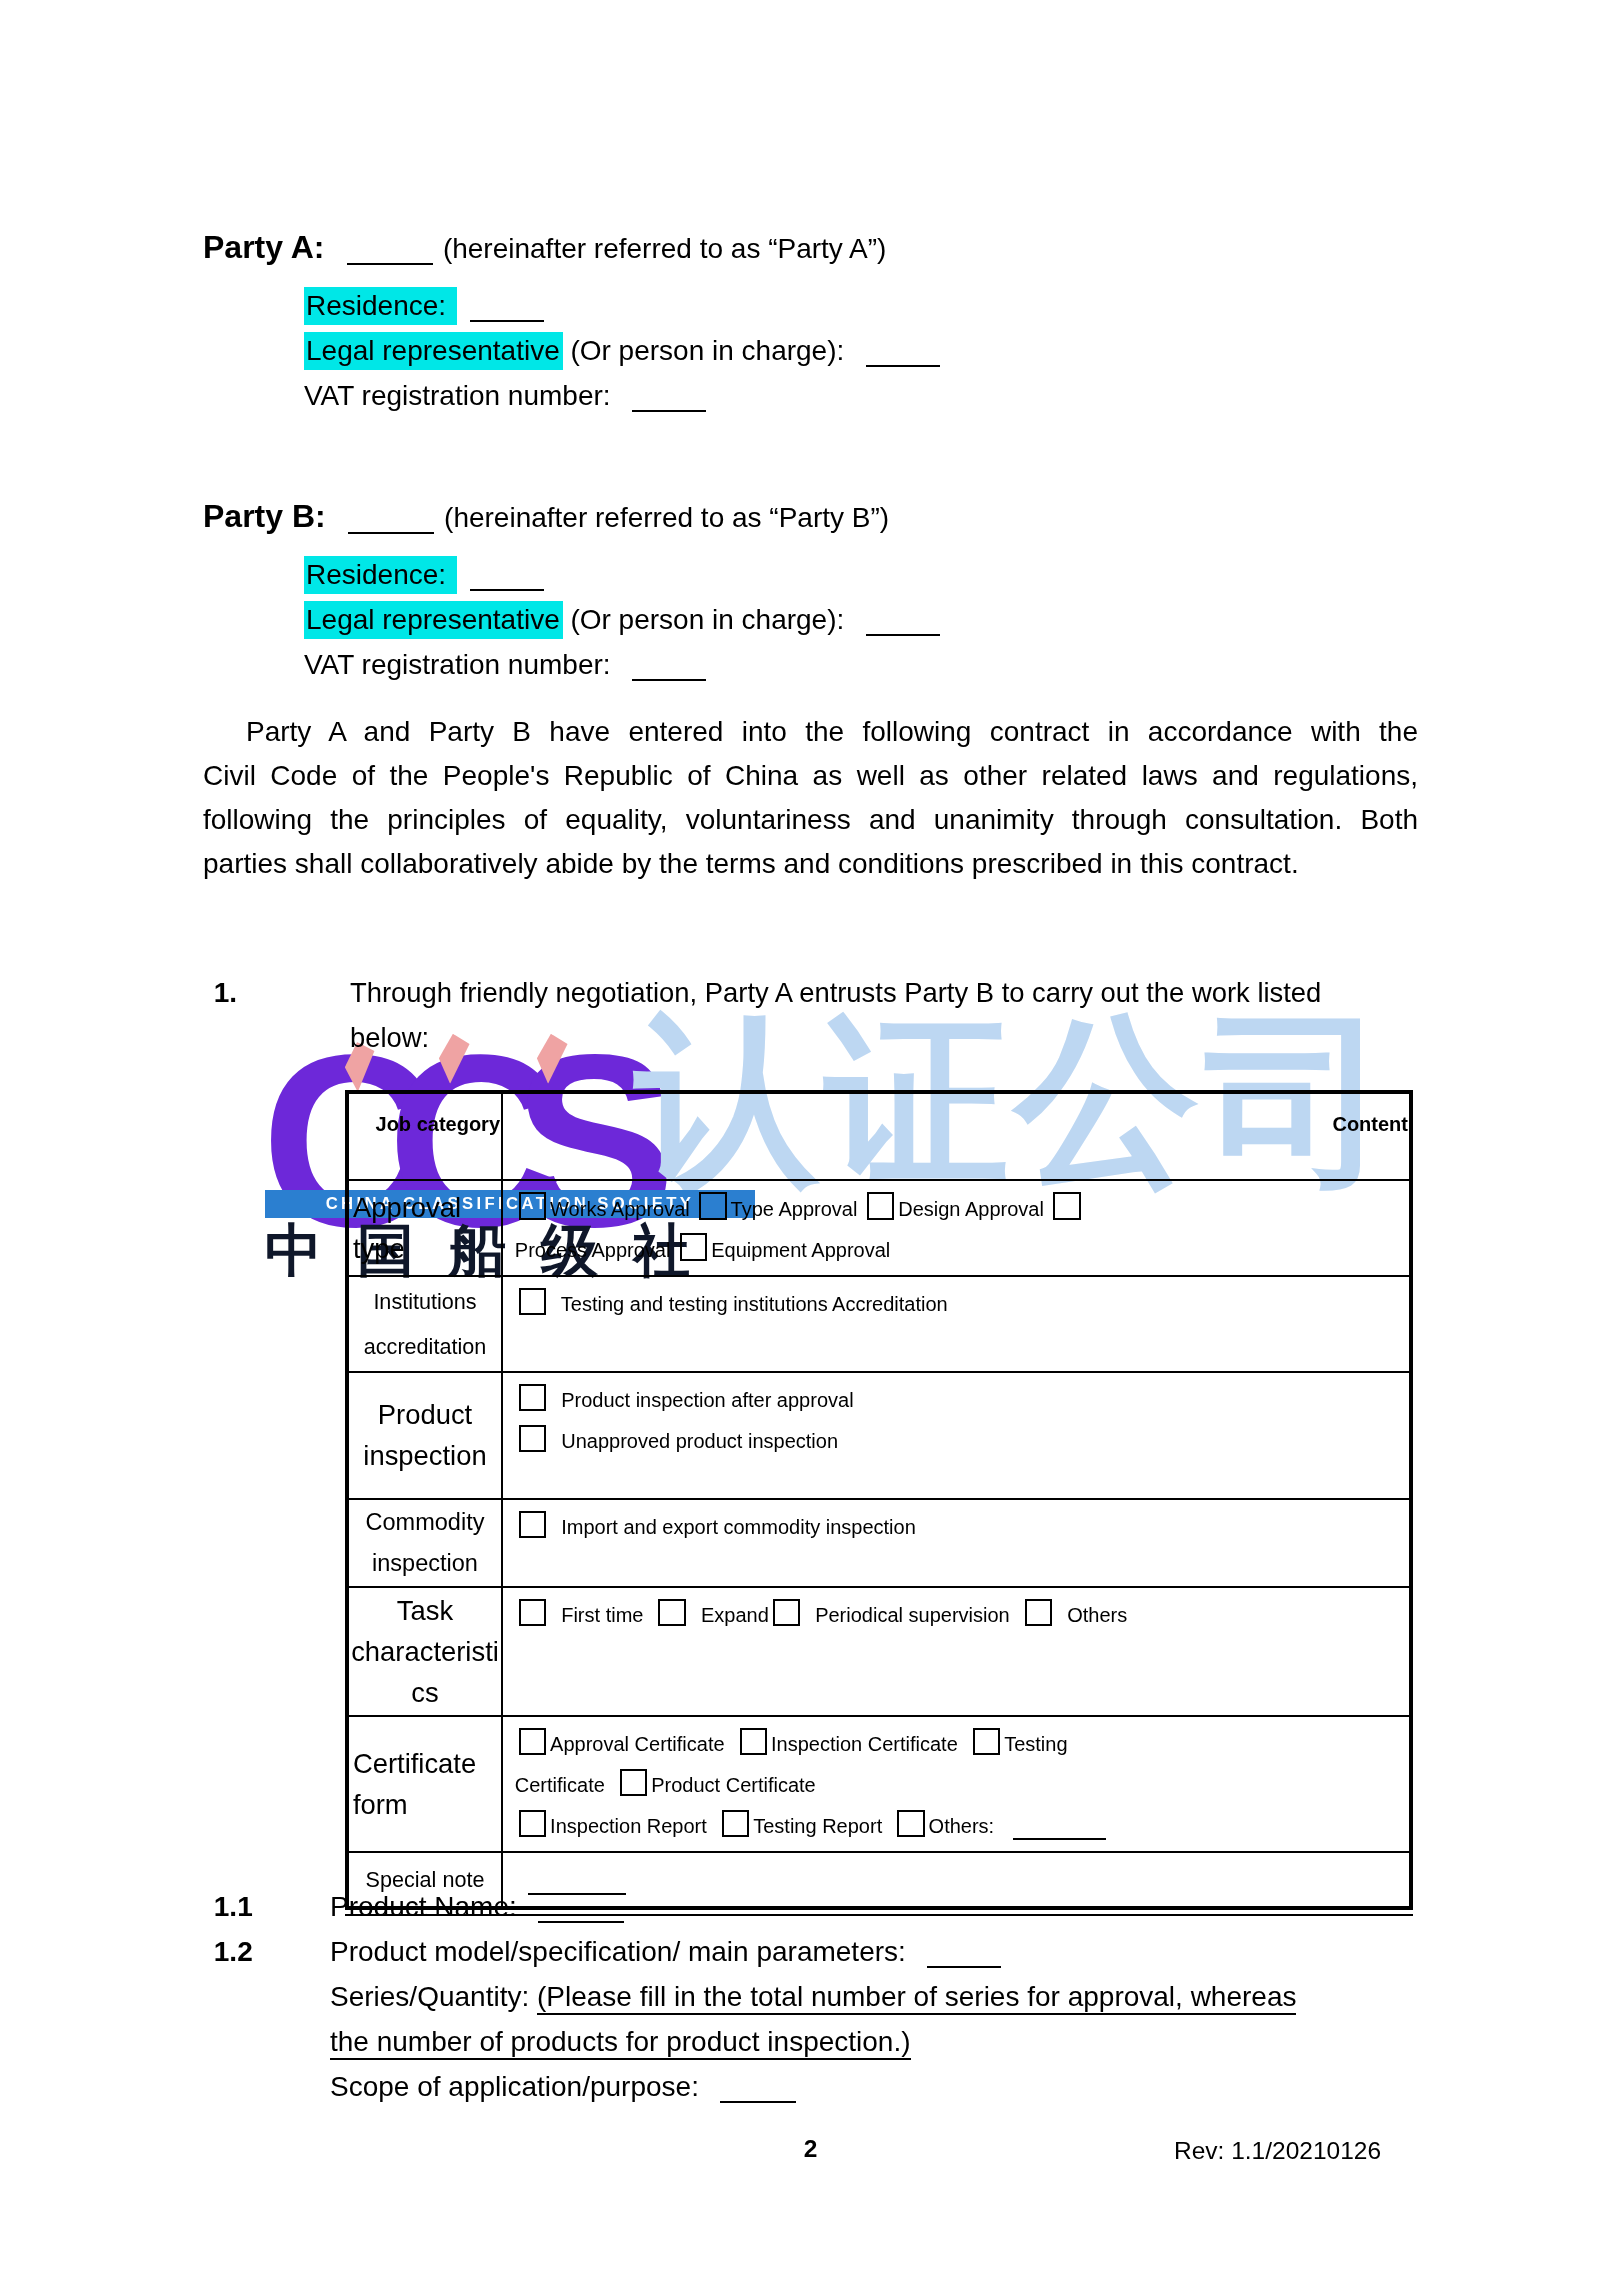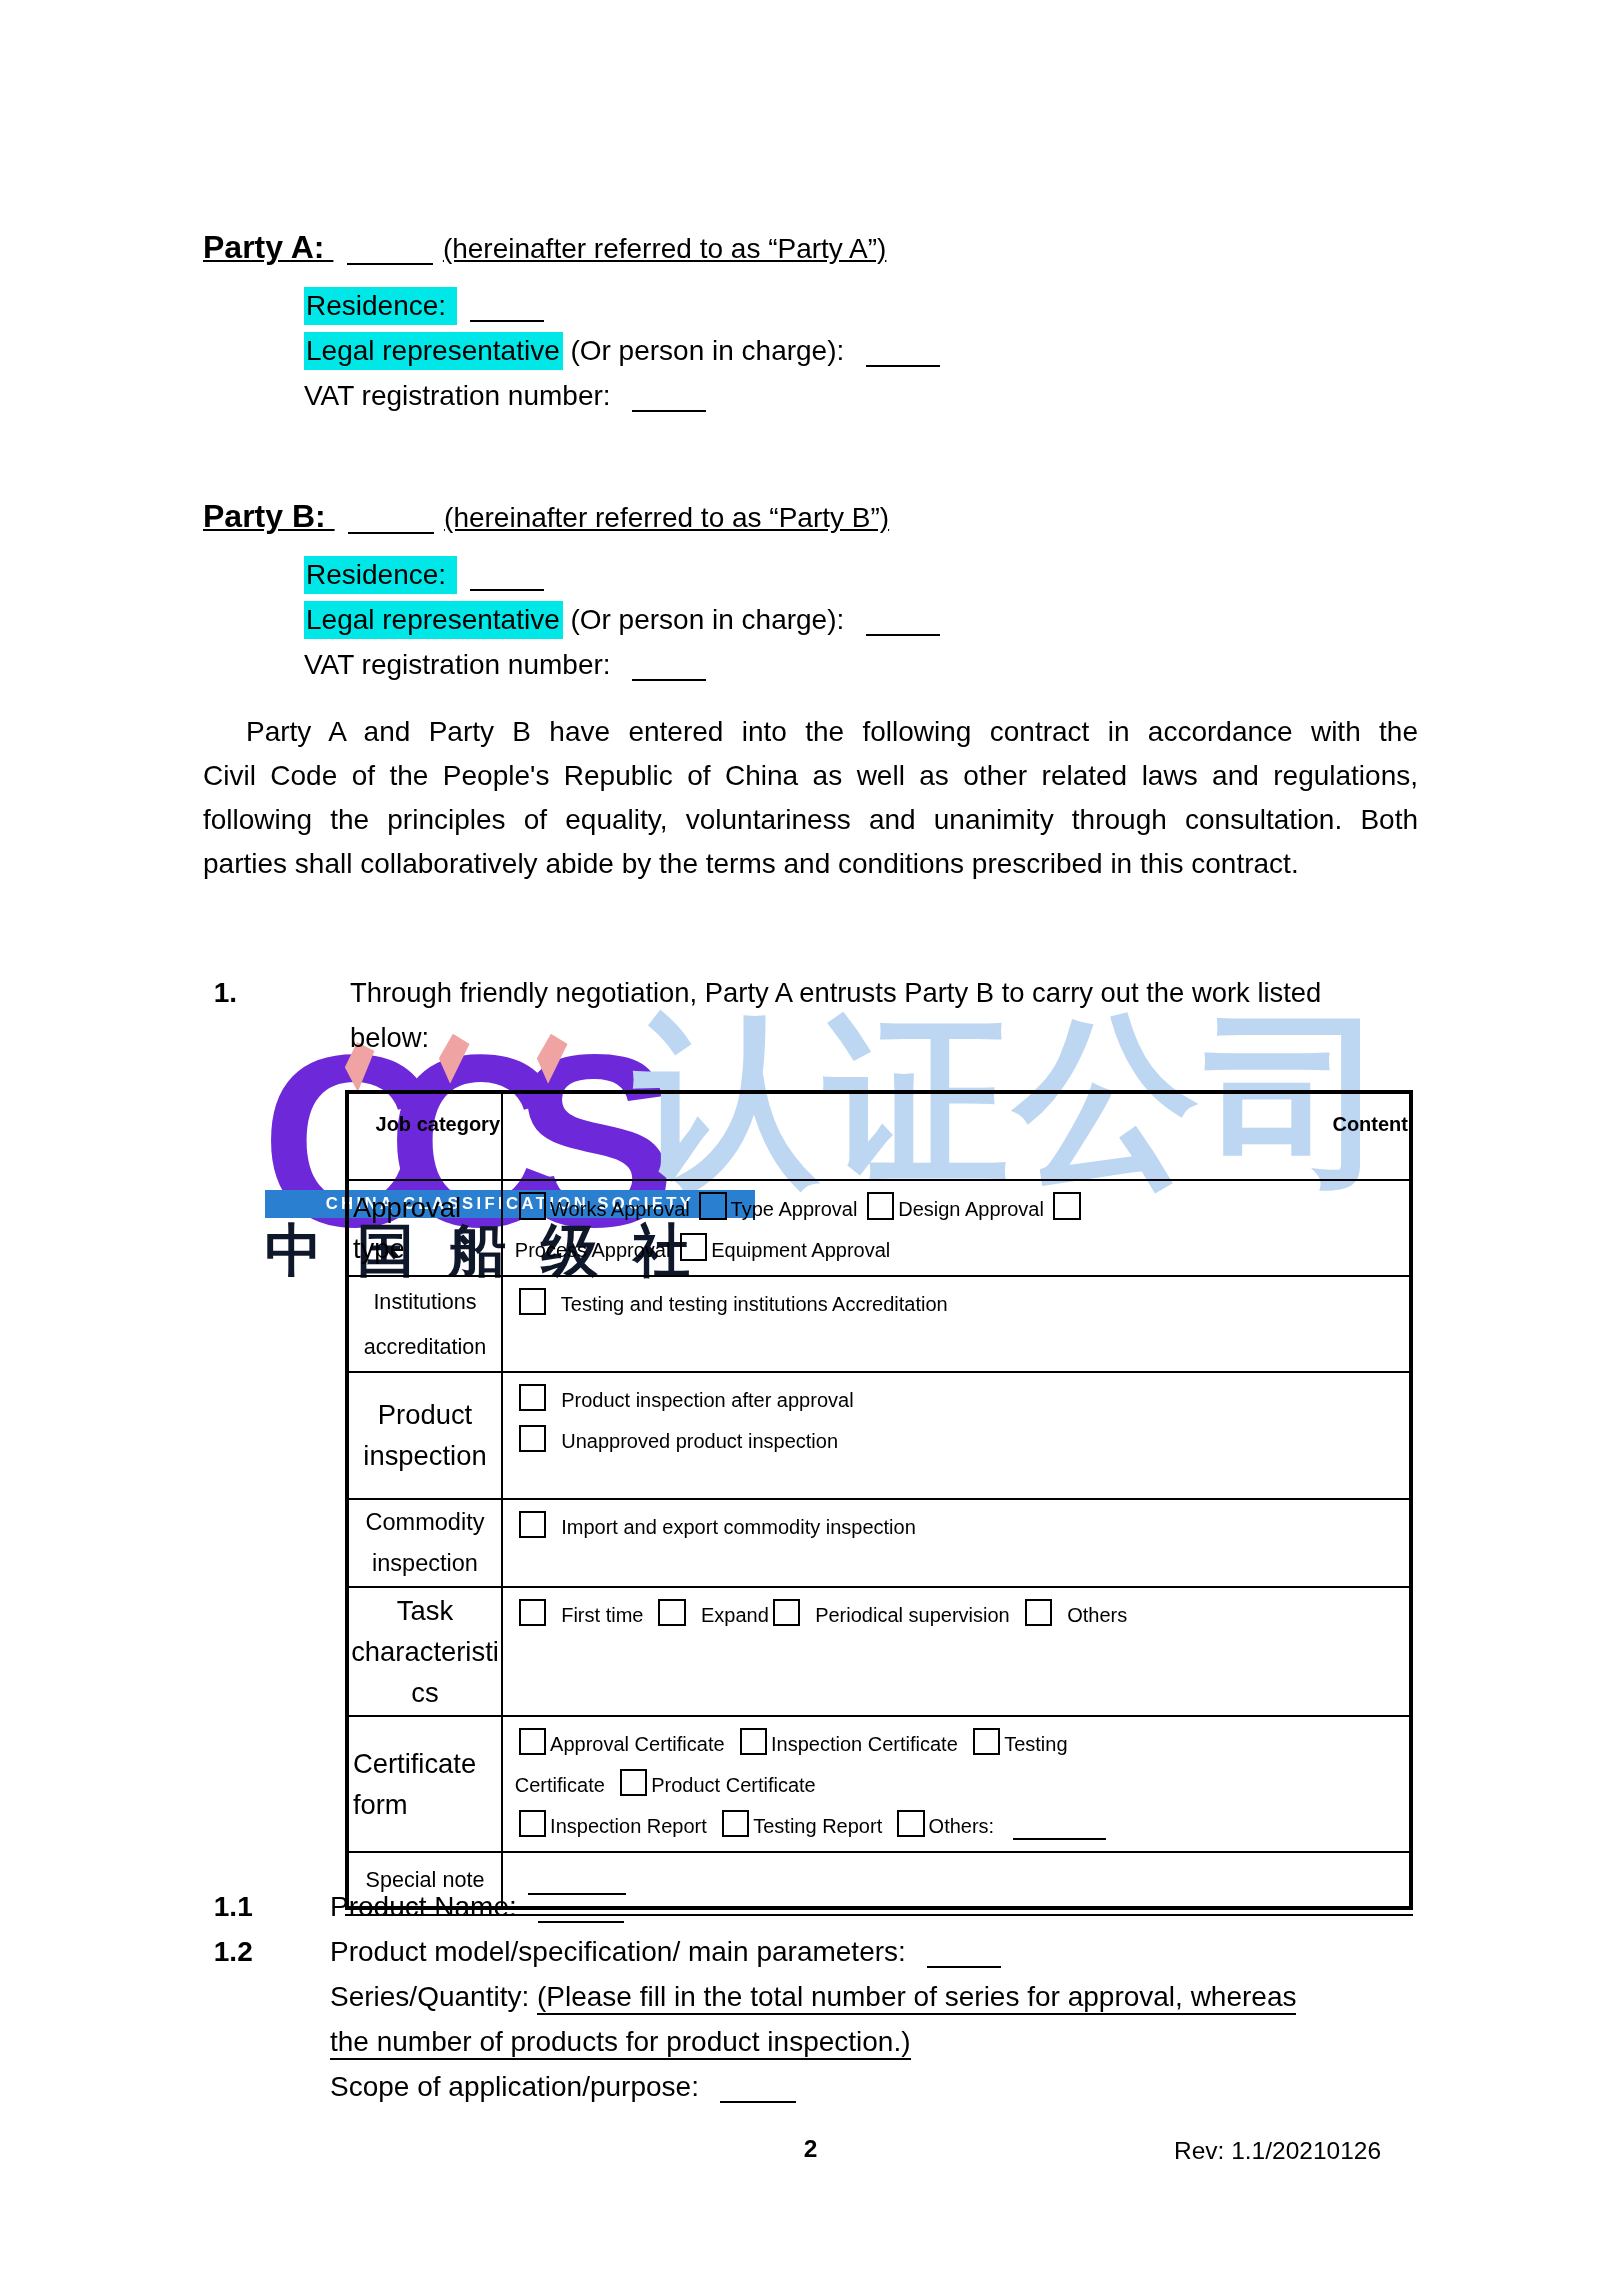--- a/index.html
+++ b/index.html
@@ -54,21 +54,21 @@
   .u{border-bottom:2.9px solid #000;padding-bottom:1px;}
   .blank{display:inline-block;height:2px;border-bottom:2.9px solid #000;
          vertical-align:-6.9px;margin:0 9.8px 0 13.7px;}
   .cb{display:inline-block;width:23.5px;height:23.5px;border:2.9px solid #000;
       vertical-align:-3.9px;margin:0 3.9px;background:transparent;}
 
   .party{position:absolute;left:203px;font-size:28px;}
   .party.a{top:223px;}
   .party.b{top:492px;}
   .pline{line-height:45px;}
-  .pline.heading{line-height:49px;text-decoration:underline;}
+  .pline.heading{line-height:49px;}
   .party .sub{margin-left:101px;margin-top:9.8px;}
 
   .intro{position:absolute;left:203px;top:710px;width:1215px;
          font-size:28px;line-height:44px;}
   .jline{text-align:justify;text-align-last:justify;}
   .jline.last{text-align-last:left;}
   .jline.first{text-indent:43px;}
 
   .section1{position:absolute;left:203px;top:970px;width:1235px;font-size:27.4px;}
   .snum{position:absolute;left:10.8px;top:0;font-weight:bold;font-size:28px;line-height:45px;}

